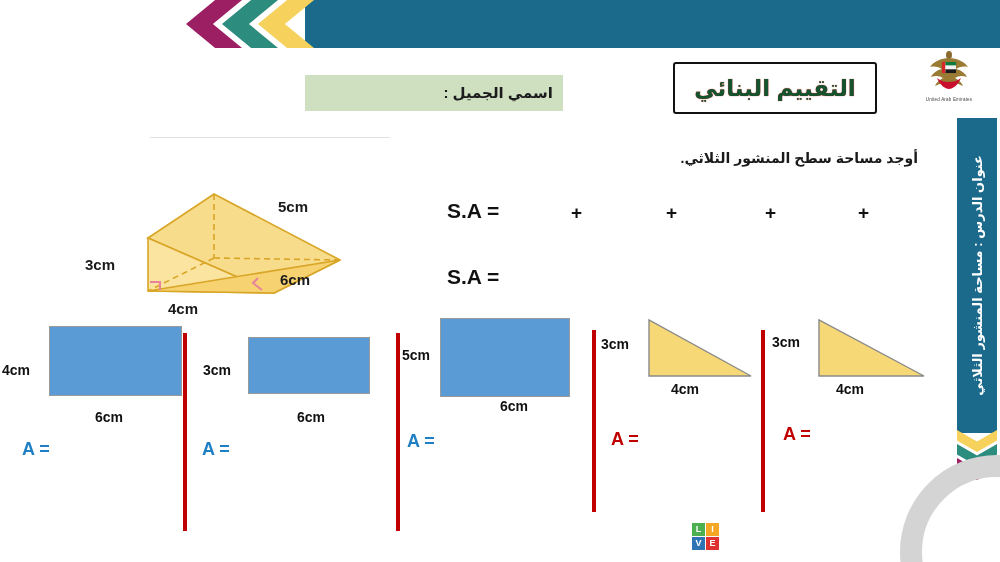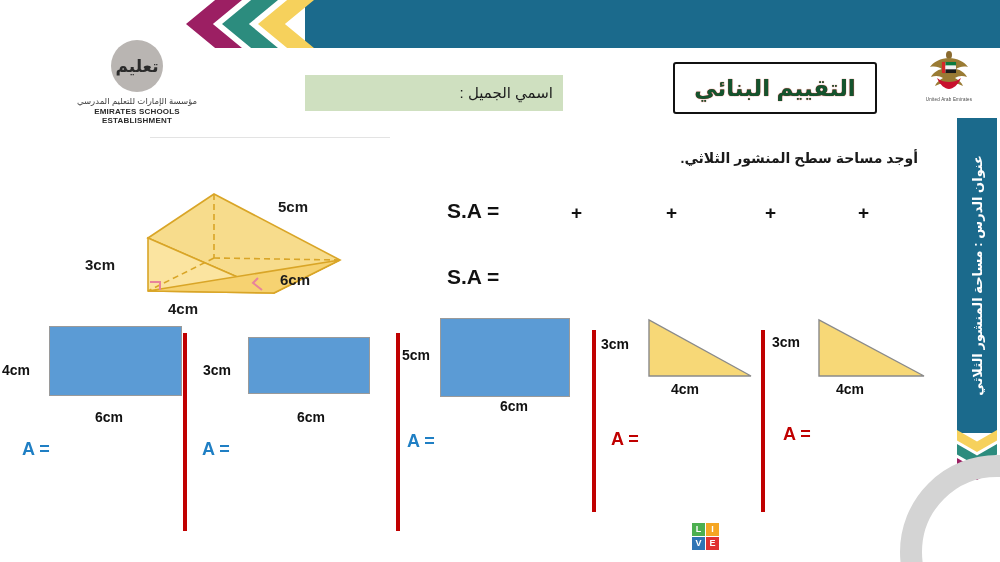--- a/index.html
+++ b/index.html
@@ -46,21 +46,21 @@
   .ese-ar{font-size:8.5px;color:#3d3d3d;direction:rtl;margin-top:4px;letter-spacing:.3px;}
   .ese-en{font-size:8px;color:#2b2b2b;font-weight:700;letter-spacing:.2px;margin-top:1px;}
 
   
   .name-box{
     position:absolute;left:305px;top:75px;width:258px;height:36px;
     background:#cfe0c0;
   }
   .name-box span{
     position:absolute;right:10px;top:0;line-height:36px;
-    direction:rtl;font-size:15px;font-weight:400;color:#1c1c1c;
+    direction:rtl;font-size:15px;font-weight:700;color:#1c1c1c;
   }
 
   
   .assess-box{
     position:absolute;left:673px;top:62px;width:200px;height:48px;
     border:2px solid #111;border-radius:3px;background:#fff;
   }
   .assess-box span{
     position:absolute;inset:0;display:flex;align-items:center;justify-content:center;
     color:#14532d;font-size:23px;font-weight:700;direction:rtl;
@@ -139,27 +139,20 @@
   <div class="chev chev-1">
       <i></i>
     </div>
   <div class="chev chev-2">
       <i></i>
     </div>
   <div class="chev chev-3">
       <i></i>
     </div>
 
-  <div class="ese-logo">
-    <div class="ese-circle">
-      <span>تعليم</span>
-    </div>
-    <div class="ese-ar">مؤسسة الإمارات للتعليم المدرسي</div>
-    <div class="ese-en">EMIRATES SCHOOLS ESTABLISHMENT</div>
-  </div>
 
   <div class="name-box">
     <span>اسمي الجميل :</span>
   </div>
 
   <div class="assess-box">
     <span>التقييم البنائي</span>
   </div>
 
   <div class="uae">

